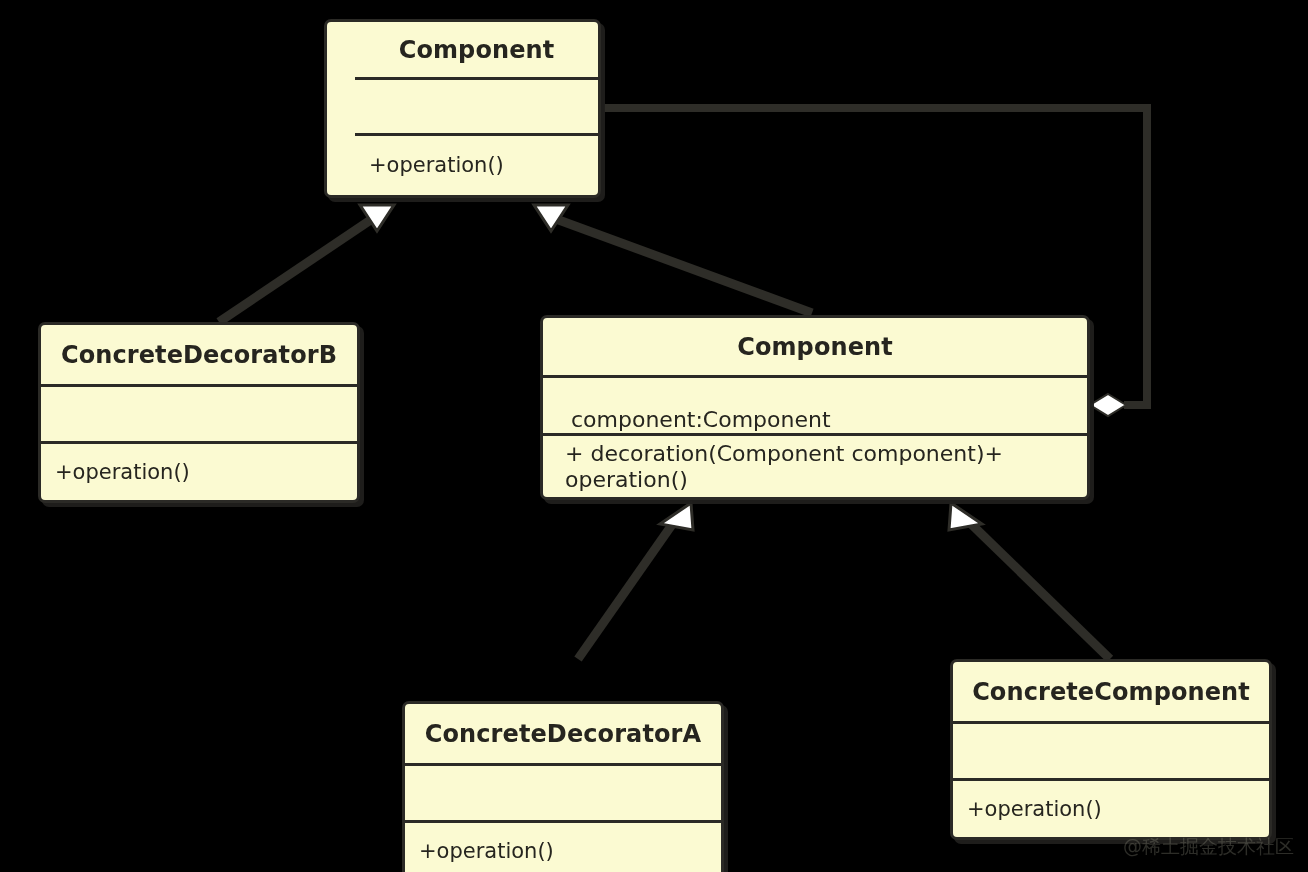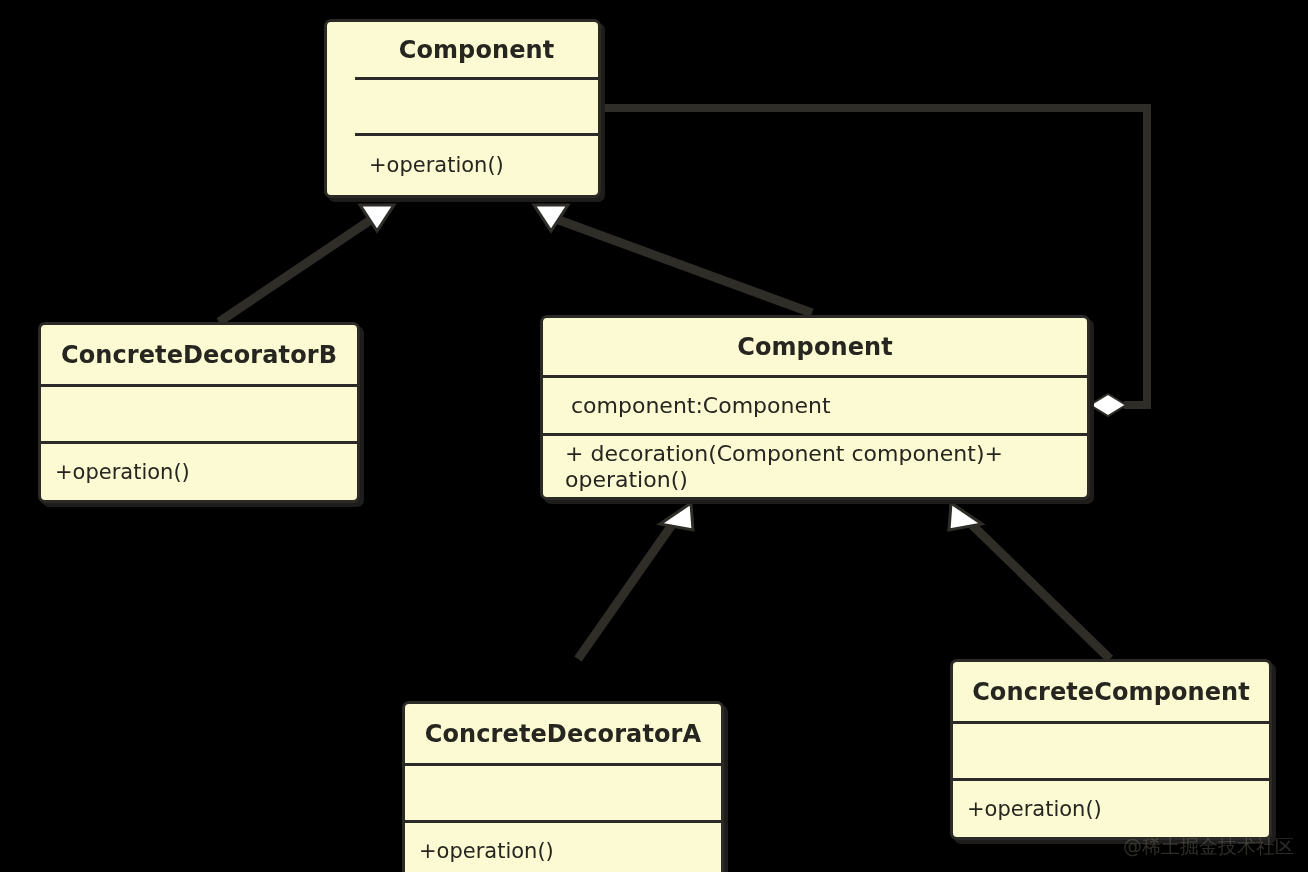--- a/index.html
+++ b/index.html
@@ -51,21 +51,21 @@
     display: flex;
     align-items: center;
     justify-content: center;
     border-bottom: 3px solid #2B2A26;
   }
   .uml-attrs {
     box-sizing: border-box;
     color: #26251F;
     display: flex;
     flex-direction: column;
-    justify-content: center;
+    justify-content: flex-end;
     border-bottom: 3px solid #2B2A26;
     padding-left: 16px;
   }
   .uml-ops {
     box-sizing: border-box;
     color: #26251F;
     display: flex;
     flex-direction: column;
     justify-content: center;
     padding-left: 14px;

